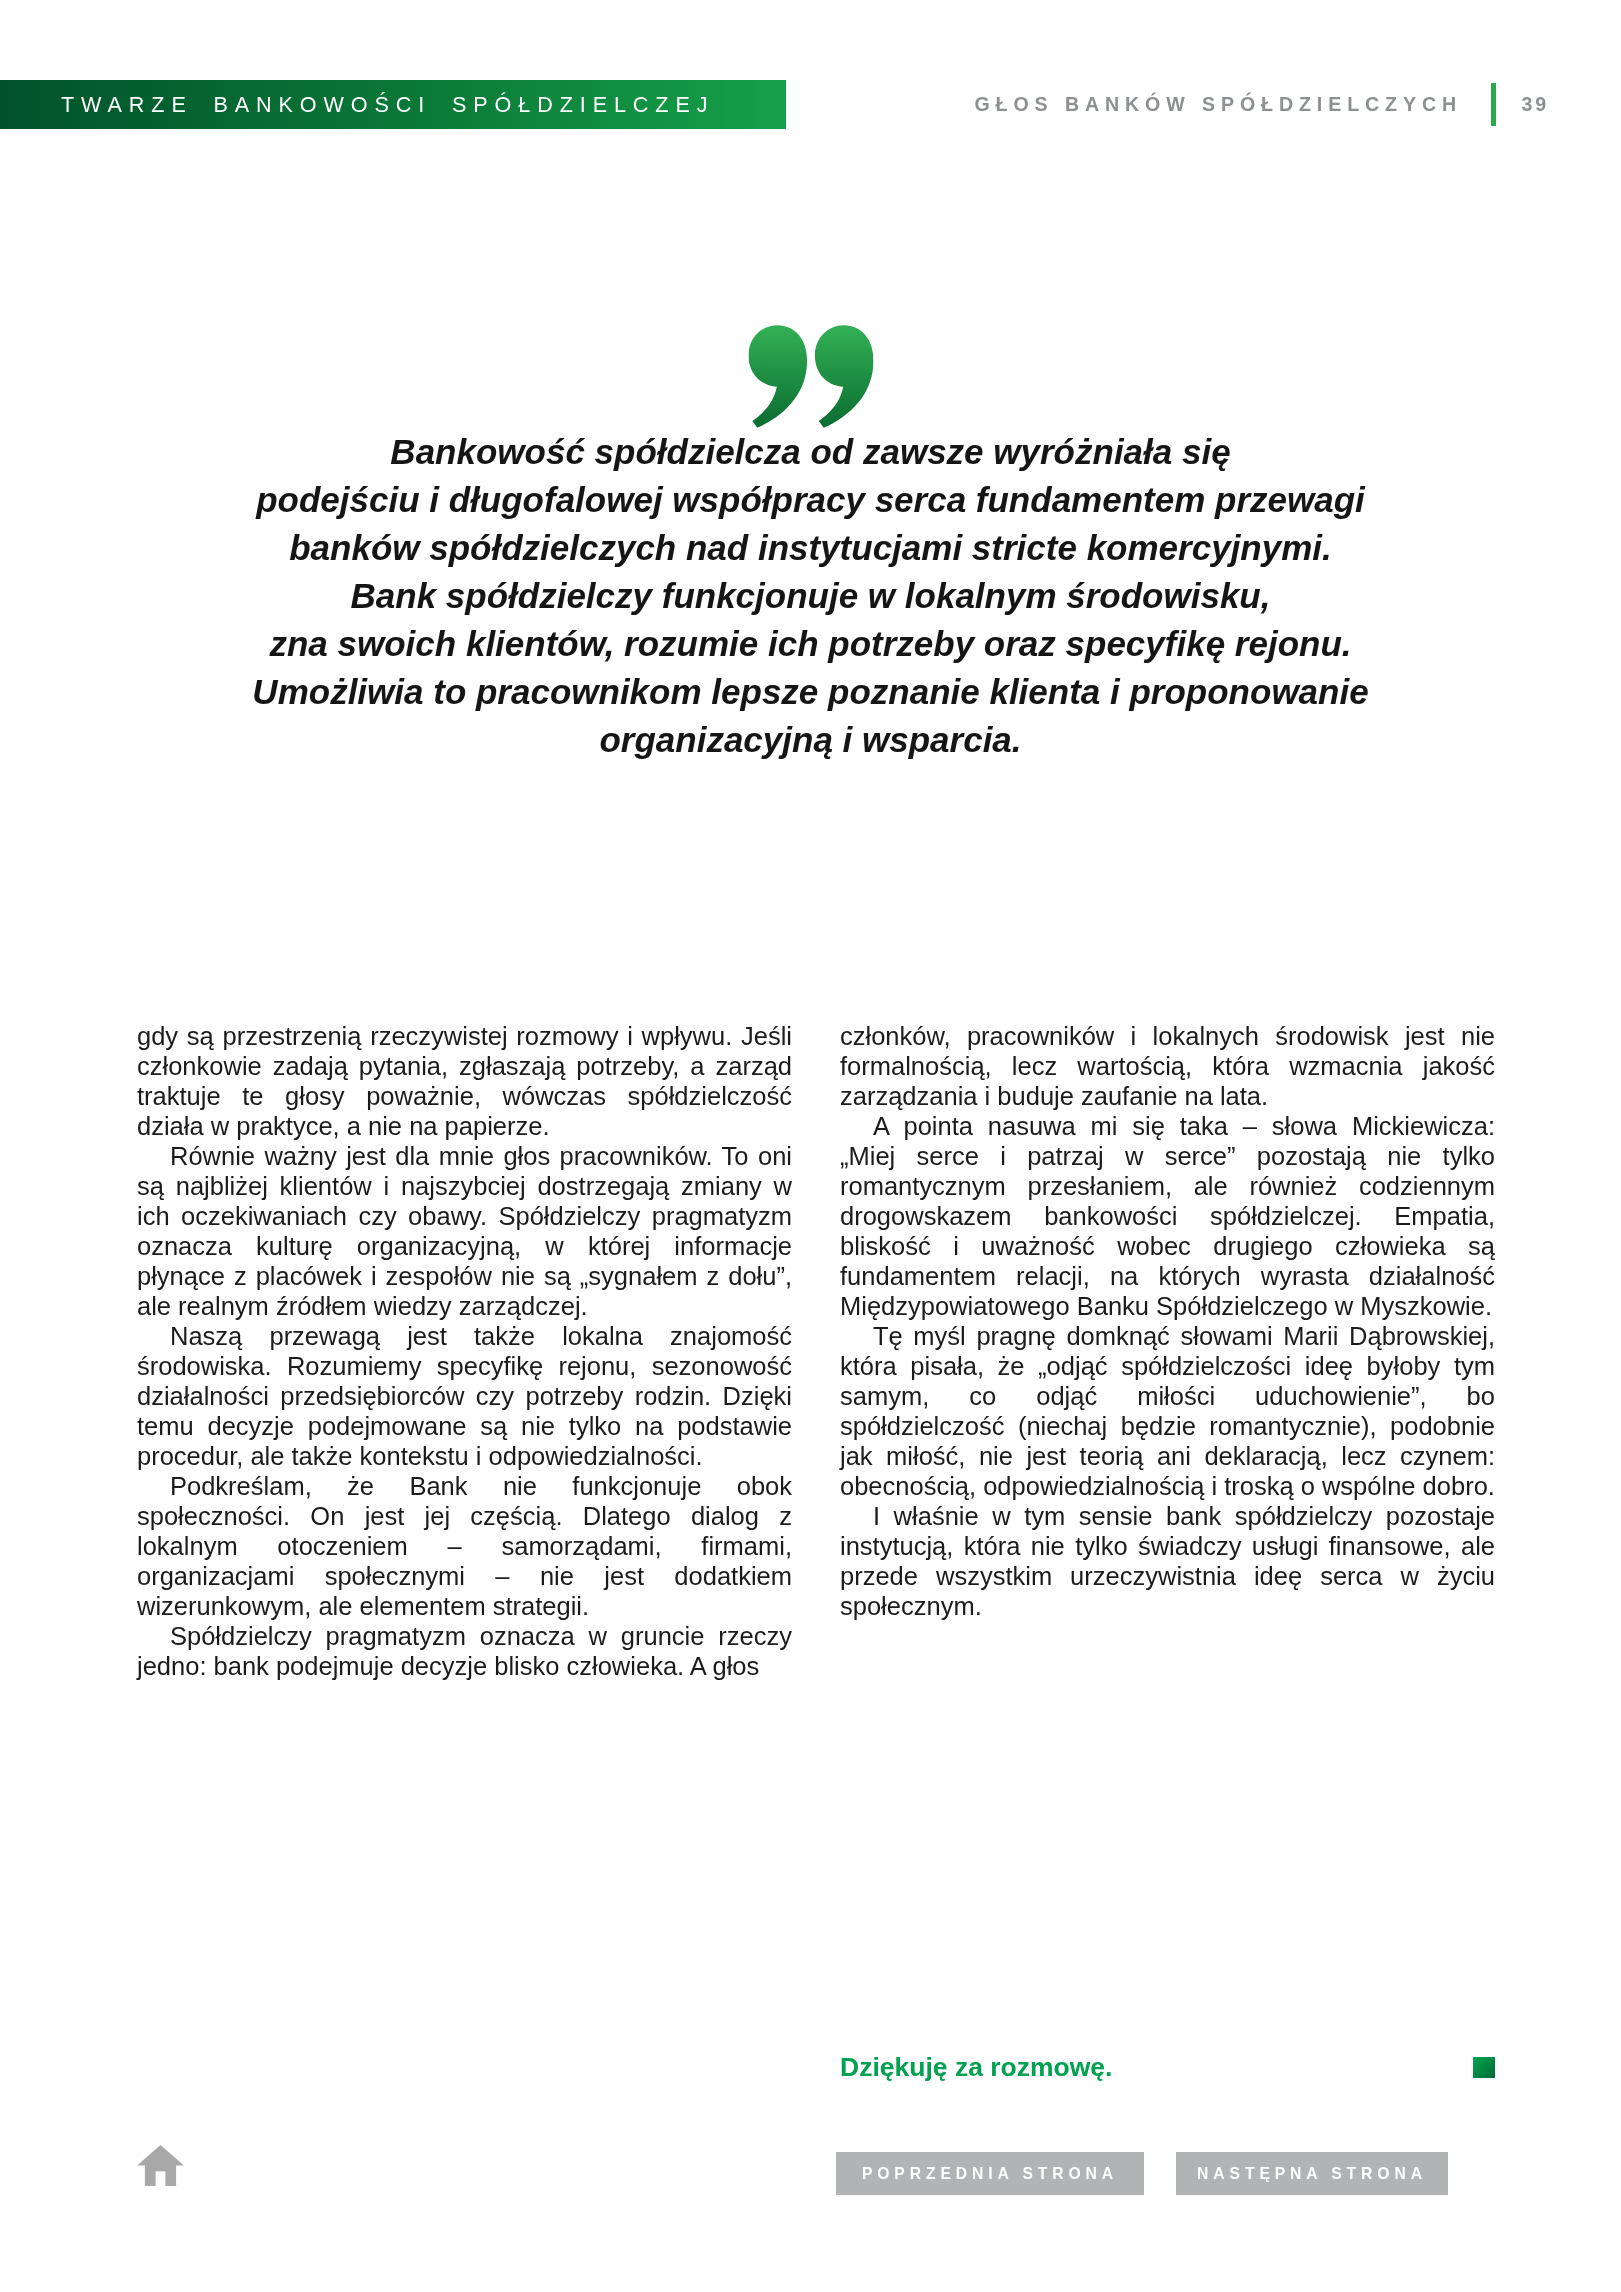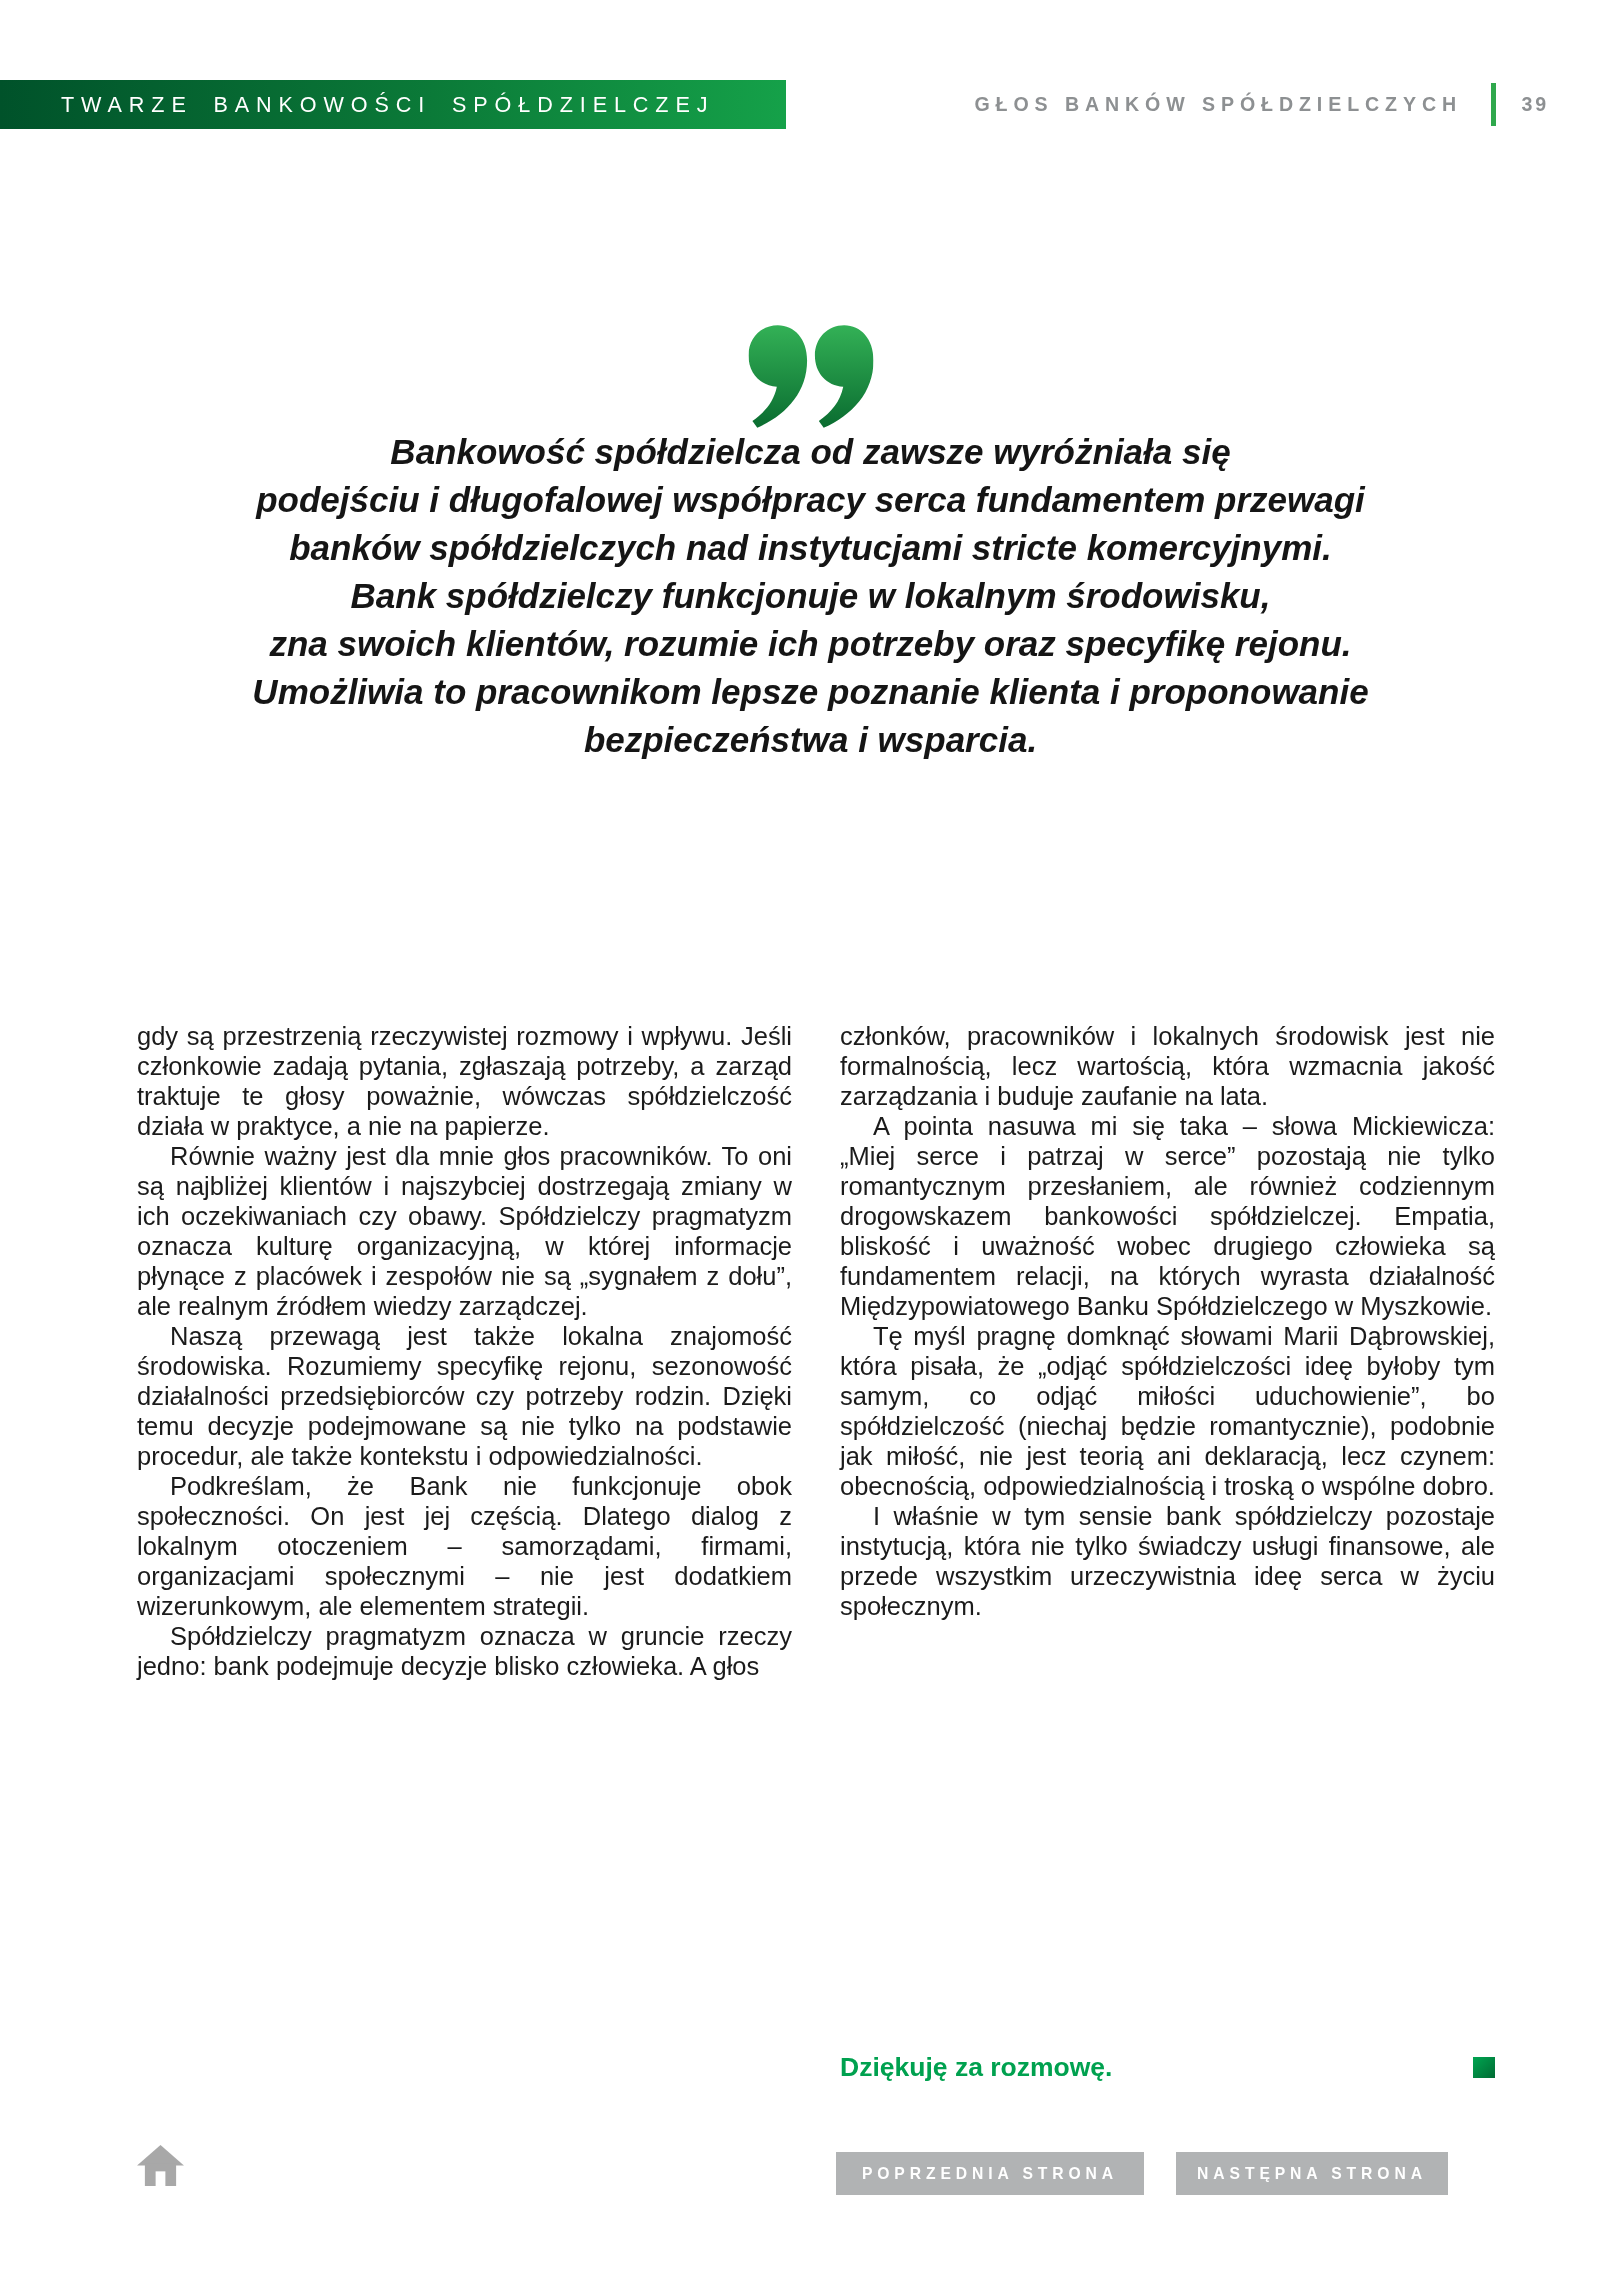--- a/index.html
+++ b/index.html
@@ -80,21 +80,21 @@
     </svg>
   </div>
 
   <div class="pullquote">
     <div class="ql">Bankowość spółdzielcza od zawsze wyróżniała się</div>
     <div class="ql">podejściu i długofalowej współpracy serca fundamentem przewagi</div>
     <div class="ql">banków spółdzielczych nad instytucjami stricte komercyjnymi.</div>
     <div class="ql">Bank spółdzielczy funkcjonuje w lokalnym środowisku,</div>
     <div class="ql">zna swoich klientów, rozumie ich potrzeby oraz specyfikę rejonu.</div>
     <div class="ql">Umożliwia to pracownikom lepsze poznanie klienta i proponowanie</div>
-    <div class="ql">bezpieczeństwa i wsparcia.</div>
+    <div class="ql">organizacyjną i wsparcia.</div>
   </div>
 
   <div class="columns">
     <div class="col col-left">
       <p>gdy są przestrzenią rzeczywistej rozmowy i wpływu. Jeśli członkowie zadają pytania, zgłaszają potrzeby, a zarząd traktuje te głosy poważnie, wówczas spółdzielczość działa w praktyce, a nie na papierze.</p>
       <p class="ind">Równie ważny jest dla mnie głos pracowników. To oni są najbliżej klientów i najszybciej dostrzegają zmiany w ich oczekiwaniach czy obawy. Spółdzielczy pragmatyzm oznacza kulturę organizacyjną, w której informacje płynące z placówek i zespołów nie są „sygnałem z dołu”, ale realnym źródłem wiedzy zarządczej.</p>
       <p class="ind">Naszą przewagą jest także lokalna znajomość środowiska. Rozumiemy specyfikę rejonu, sezonowość działalności przedsiębiorców czy potrzeby rodzin. Dzięki temu decyzje podejmowane są nie tylko na podstawie procedur, ale także kontekstu i odpowiedzialności.</p>
       <p class="ind">Podkreślam, że Bank nie funkcjonuje obok społeczności. On jest jej częścią. Dlatego dialog z lokalnym otoczeniem – samorządami, firmami, organizacjami społecznymi – nie jest dodatkiem wizerunkowym, ale elementem strategii.</p>
       <p class="ind">Spółdzielczy pragmatyzm oznacza w gruncie rzeczy jedno: bank podejmuje decyzje blisko człowieka. A głos</p>
     </div>

